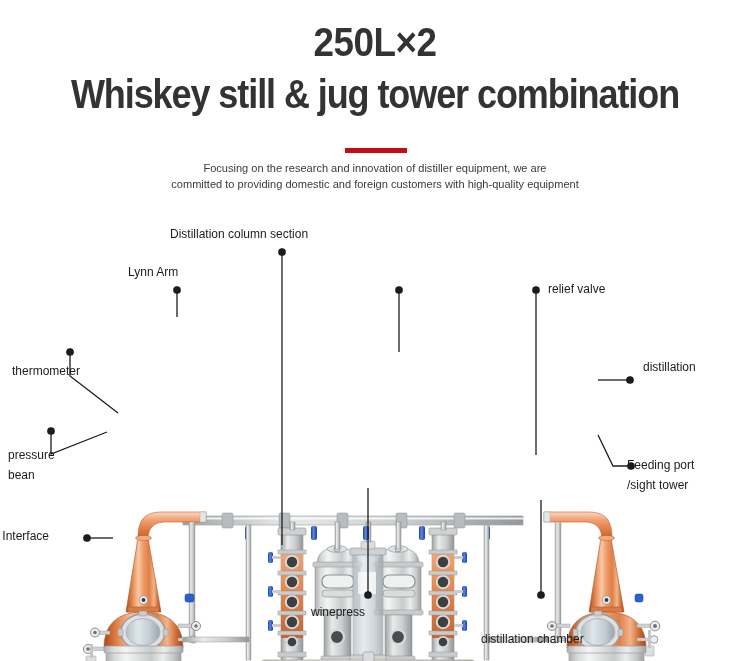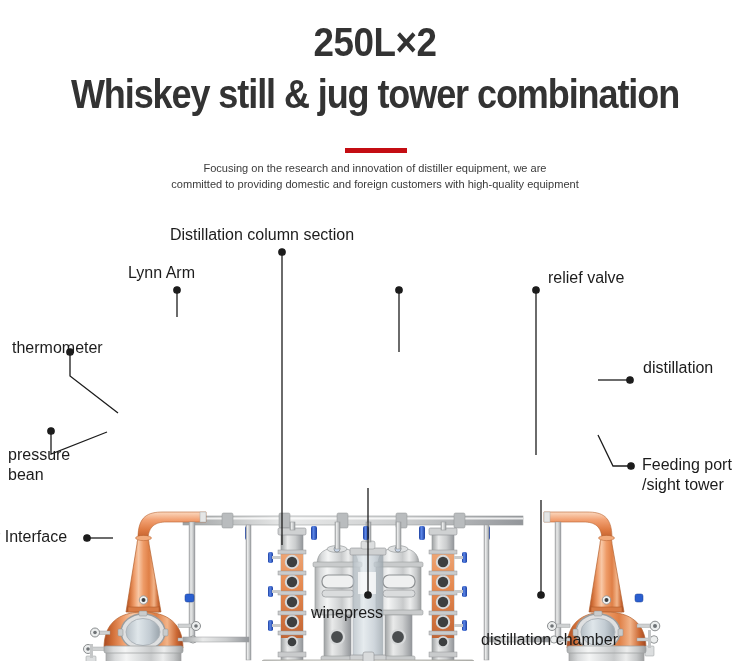--- a/index.html
+++ b/index.html
@@ -30,21 +30,21 @@
   .subtitle{
     position:absolute;top:160px;left:0;width:750px;text-align:center;
     font-size:11.5px;line-height:16px;color:#3a3a3a;
     transform:scaleX(.96);
   }
 
   
   .figure{position:absolute;left:0;top:200px;width:750px;height:461px;}
 
   
-  .lbl{position:absolute;font-size:16px;color:#1c1c1c;white-space:nowrap;line-height:19px;}
+  .lbl{position:absolute;font-size:12px;color:#1c1c1c;white-space:nowrap;line-height:19px;}
   .lbl.two{white-space:normal;}
   svg.leaders{position:absolute;left:0;top:0;width:750px;height:461px;overflow:visible;pointer-events:none;}
 </style>
 </head>
 <body>
 
 <div id="root">
 
   <div class="header">
     <div class="title-1">250L×2</div>
@@ -453,32 +453,32 @@
         <line x1="541" y1="300" x2="541" y2="395"></line>
           <circle cx="541" cy="395" r="3.2"></circle>
       </g>
     </svg>
 
     <div class="lbl" style="left:170px;top:25px;">Distillation column section</div>
 
     <div class="lbl" style="left:128px;top:63px;">Lynn Arm</div>
 
 
-    <div class="lbl" style="left:548px;top:68px;">relief valve</div>
-
-    <div class="lbl" style="left:12px;top:138px;">thermometer</div>
+    <div class="lbl" style="left:548px;top:80px;">relief valve</div>
+
+    <div class="lbl" style="left:12px;top:162px;">thermometer</div>
 
     <div class="lbl" style="left:643px;top:158px;">distillation</div>
 
     <div class="lbl two" style="left:8px;top:245px;width:92px;line-height:20px;">
       <span>pressure</span><br>
       <span>bean</span>
     </div>
 
-    <div class="lbl two" style="left:642px;top:255px;line-height:20px;">
+    <div class="lbl two" style="left:627px;top:255px;line-height:20px;">
       <span>Feeding port</span><br>
       <span>/sight tower</span>
     </div>
 
     <div class="lbl" style="left:-5px;top:327px;">r Interface</div>
 
     <div class="lbl" style="left:311px;top:403px;">winepress</div>
 
     <div class="lbl" style="left:481px;top:403px;margin-top:27px;">distillation chamber</div>
 

